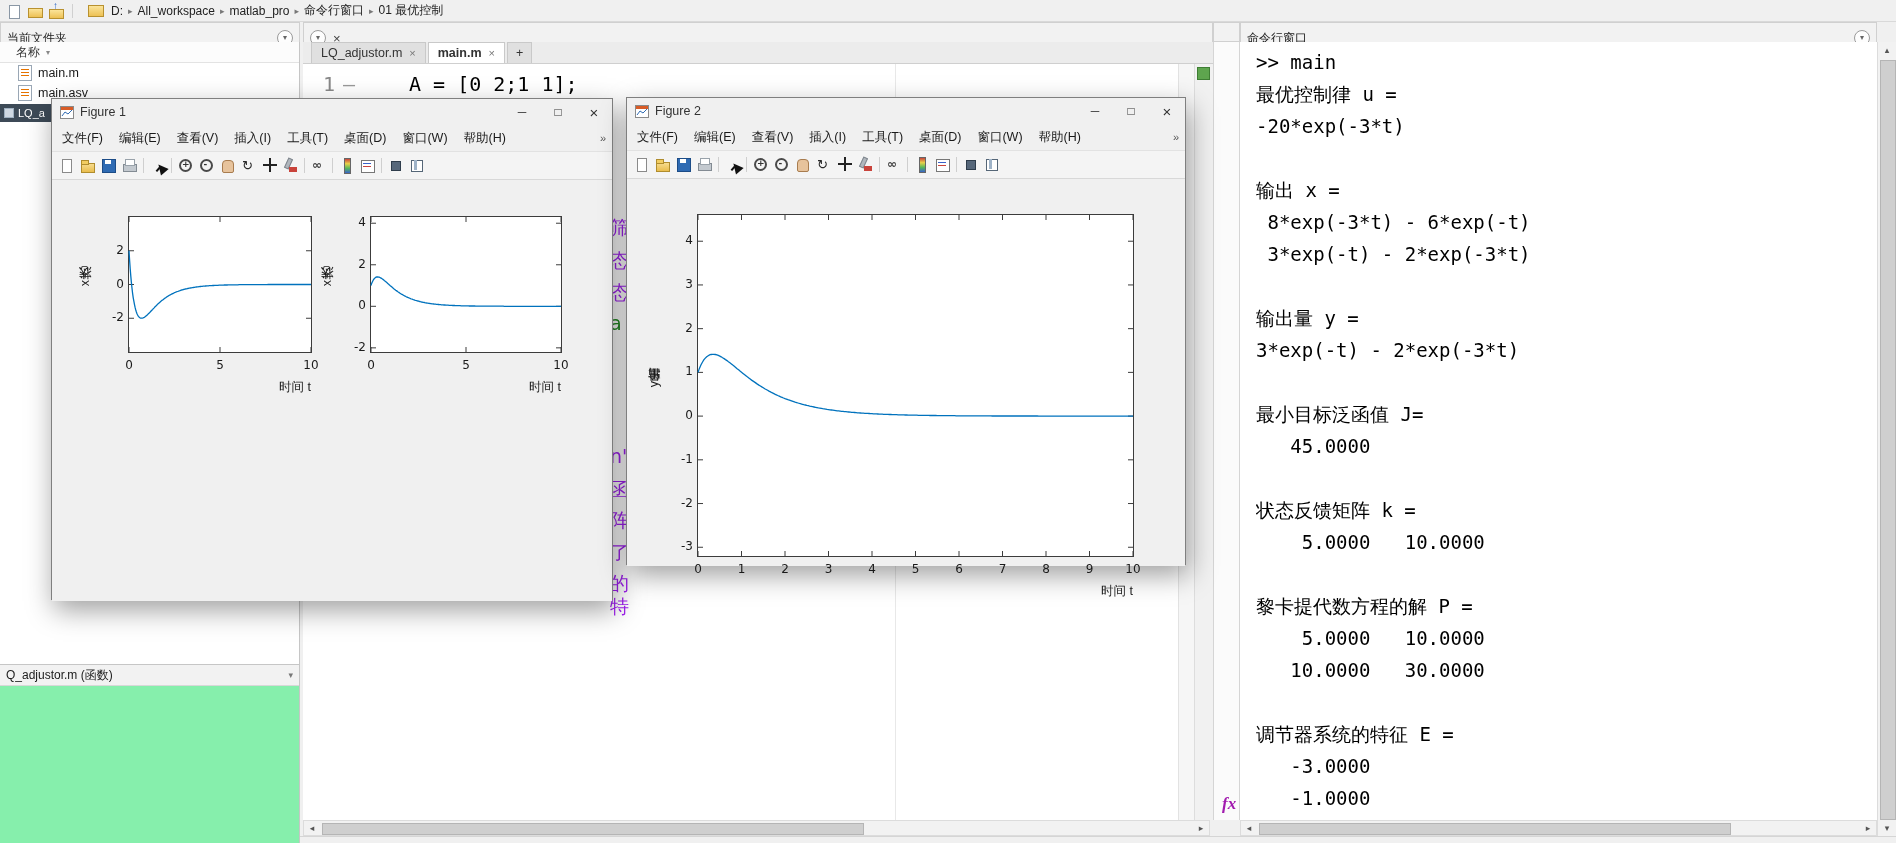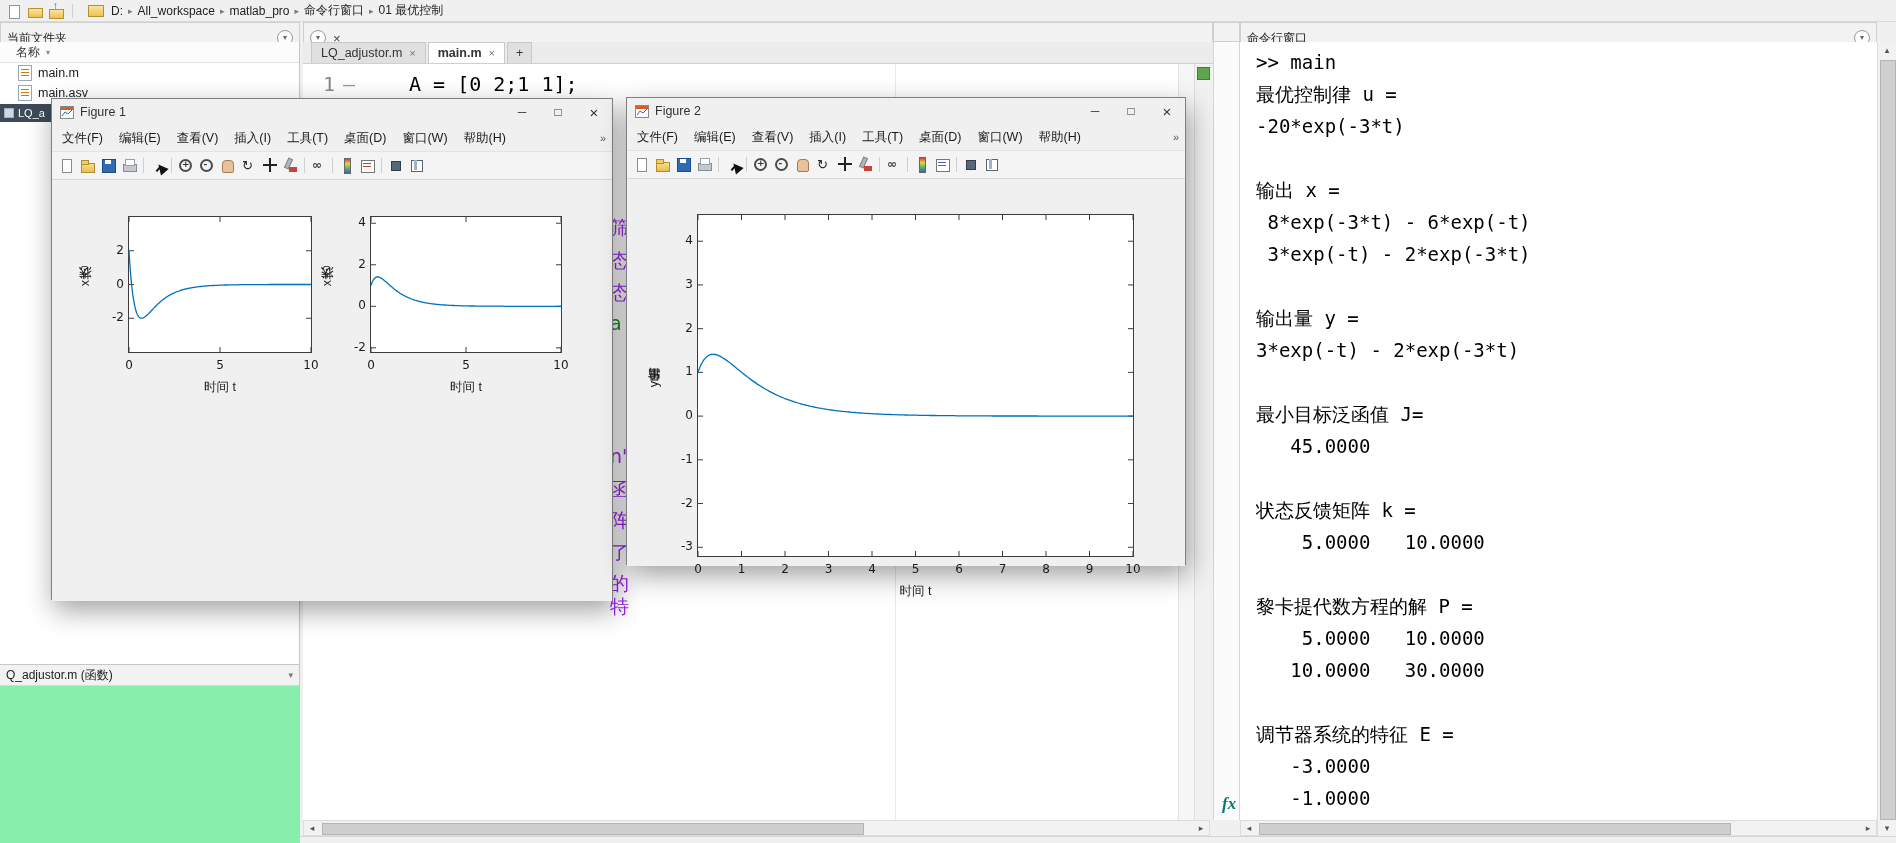--- a/index.html
+++ b/index.html
@@ -69,21 +69,21 @@
   .annotbar{position:absolute;left:1194px;top:64px;width:19px;height:756px;background:#f1f1f1;border-left:1px solid #ddd;box-sizing:border-box}
   .greensq{position:absolute;left:1197px;top:67px;width:11px;height:11px;background:#5ea54e;border:1px solid #3e7d33;z-index:3}
 
   
   .gapstrip{position:absolute;left:1213px;top:42px;width:27px;height:778px;background:#fbfbfb;border-left:1px solid #d5d5d5;border-right:1px solid #d5d5d5;box-sizing:border-box}
 
   
   .cmd-pane{position:absolute;left:1240px;top:42px;width:637px;height:778px;background:#fff}
   .cmdtext{position:absolute;left:16px;top:4px;right:2px;bottom:4px;font:19px/32px "DejaVu Sans Mono",monospace;white-space:pre;color:#000;overflow:hidden}
   .cmdline{height:32px}
-  .fx{position:absolute;left:1222px;top:794px;font:italic bold 17px "Liberation Serif",serif;color:#0f766e;z-index:6}
+  .fx{position:absolute;left:1222px;top:794px;font:italic bold 17px "Liberation Serif",serif;color:#a21caf;z-index:6}
 
   
   .hscroll{position:absolute;height:16px;background:#f2f2f2;border:1px solid #dcdcdc;box-sizing:border-box;font-size:9px;color:#555}
   .hs-arrow{position:absolute;top:0;width:16px;height:14px;display:flex;align-items:center;justify-content:center}
   .hs-arrow.left{left:0}.hs-arrow.right{right:0}
   .hs-thumb{position:absolute;top:2px;height:10px;background:#cfcfcf;border:1px solid #b5b5b5}
   .vscroll{position:absolute;left:1877px;top:42px;width:19px;height:794px;background:#f2f2f2;border-left:1px solid #dcdcdc;box-sizing:border-box;font-size:9px;color:#555}
   .vs-arrow{position:absolute;left:0;width:18px;height:16px;display:flex;align-items:center;justify-content:center}
   .vs-arrow.up{top:0}.vs-arrow.down{bottom:0}
   .vs-thumb{position:absolute;left:2px;width:14px;top:18px;height:758px;background:#cfcfcf;border:1px solid #b5b5b5}
@@ -97,21 +97,21 @@
   .figmenu{height:26px;display:flex;align-items:center;font-size:12.5px;border-bottom:1px solid #e2e2e2;padding-left:2px}
   .figmenu .mi{padding:0 8px;white-space:nowrap}
   .menu-ovf{margin-left:auto;padding:0 6px;color:#555;font-size:11px}
   .figtools{height:27px;display:flex;align-items:center;padding-left:4px;border-bottom:1px solid #d8d8d8;background:#f4f4f4}
   .tbsep{width:1px;height:15px;background:#cfcfcf;margin:0 3px;flex:none}
   .figcanvas{position:relative;width:100%;height:calc(100% - 79px);background:#f0f0f0}
 
   .plot{position:absolute;background:#fff;border:1px solid #3c3c3c}
   .plot svg{position:absolute;left:0;top:0;overflow:visible}
   .ptick-label{position:absolute;font-size:12px;color:#1a1a1a;font-family:"DejaVu Sans",sans-serif}
-  .xlab{position:absolute;font-size:12.5px;color:#1a1a1a;text-align:center}
+  .xlab{position:absolute;font-size:12.5px;color:#1a1a1a;text-align:right}
   .ylab{position:absolute;top:0;display:flex;align-items:center;justify-content:center}
   .ylab span{writing-mode:vertical-rl;transform:rotate(180deg);font-size:12.5px;white-space:nowrap}
 
   
   .tbi{display:inline-block;width:17px;height:17px;margin:1px 2px;position:relative;flex:none}
   .tbi::before,.tbi::after{position:absolute;content:""}
   .tbi-new::before{left:4px;top:2px;width:8px;height:12px;background:#fff;border:1px solid #8a8a8a}
   .tbi-open::after{left:2px;top:3px;width:6px;height:3px;background:#f2cd62;border:1px solid #b08d2e}
   .tbi-open::before{left:2px;top:6px;width:12px;height:8px;background:linear-gradient(#f7dc8e,#e9bd4e);border:1px solid #b08d2e}
   .tbi-save::before{left:2px;top:2px;width:12px;height:12px;background:#2f6bb3;border:1px solid #1c4c87}

